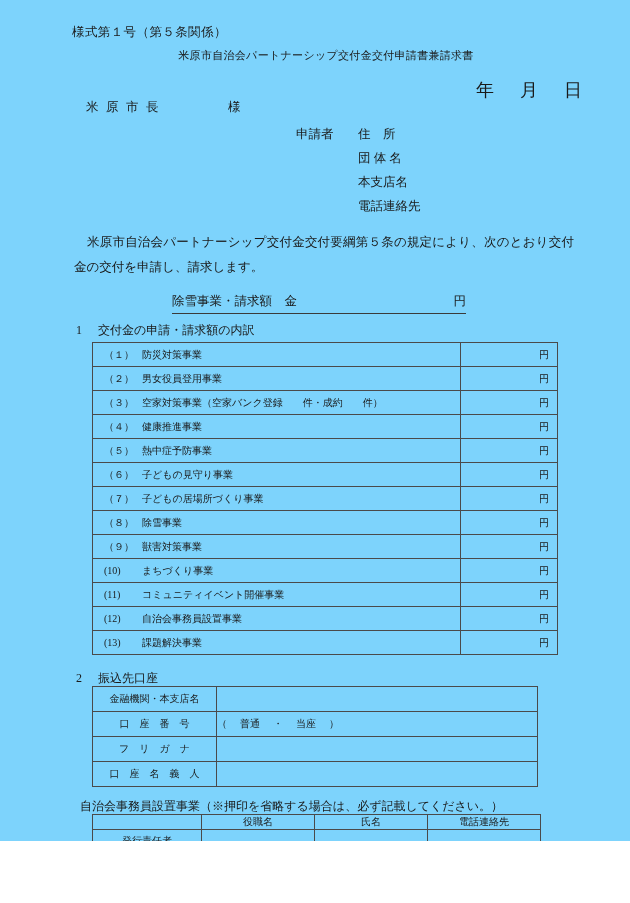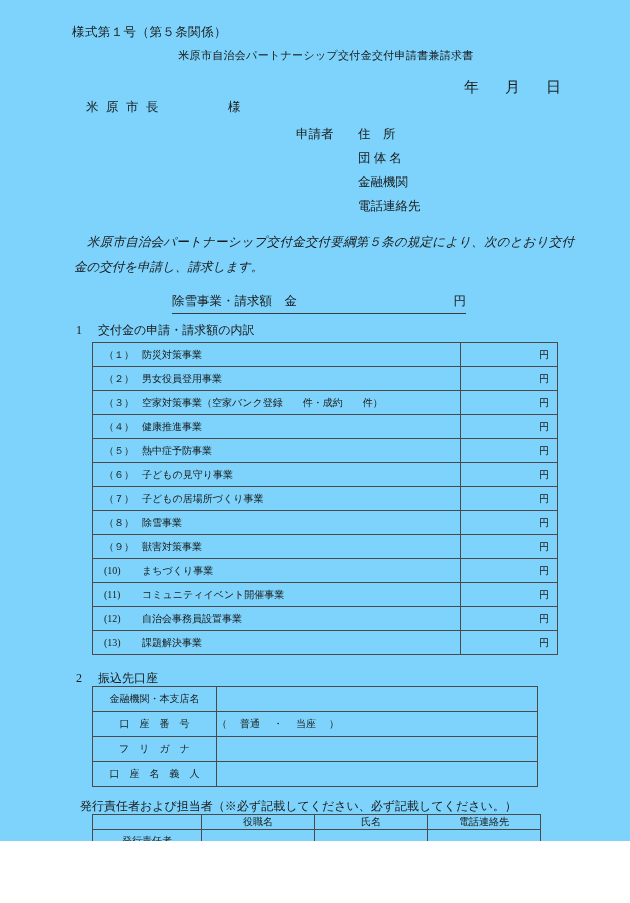--- a/index.html
+++ b/index.html
@@ -35,23 +35,23 @@
     width: 630px;
     text-align: center;
     font-size: 11px;
     letter-spacing: 0.3px;
     white-space: nowrap;
     padding-left: 22px;
     box-sizing: border-box;
     font-family: Liberation Serif, serif;
   }
   .date-line {
-    left: 464px;
+    left: 476px;
     top: 78px;
-    font-size: 15px;
+    font-size: 18px;
     white-space: nowrap;
   }
   .date-line span { margin-right: 26px; }
   .date-line span:last-child { margin-right: 0; }
 
   .addressee {
     left: 86px;
     top: 99px;
     font-size: 12.5px;
     white-space: nowrap;
@@ -78,21 +78,20 @@
 
   
   .body-para {
     left: 74px;
     top: 230px;
     width: 500px;
     font-size: 12.5px;
     line-height: 25px;
     text-indent: 13px;
     text-align: justify;
-    font-style: italic;
   }
 
   
   .amount-line {
     left: 172px;
     top: 293px;
     width: 294px;
     font-size: 12.5px;
     border-bottom: 1px solid #3a3a3a;
     padding-bottom: 3px;
@@ -190,21 +189,21 @@
   </div>
 
   <div class="abs applicant">
     <div class="row">
       <span class="lead">申請者</span><span class="fld">住　所</span>
     </div>
     <div class="row">
       <span class="lead"></span><span class="fld">団 体 名</span>
     </div>
     <div class="row">
-      <span class="lead"></span><span class="fld">金融機関</span>
+      <span class="lead"></span><span class="fld">本支店名</span>
     </div>
     <div class="row">
       <span class="lead"></span><span class="fld">電話連絡先</span>
     </div>
   </div>
 
   <div class="abs body-para">米原市自治会パートナーシップ交付金交付要綱第５条の規定により、次のとおり交付金の交付を申請し、請求します。</div>
 
   <div class="abs amount-line">
     <span class="yen">円</span><span>除雪事業・請求額　金</span><span></span>
@@ -289,21 +288,21 @@
         <td class="c-label">フ　リ　ガ　ナ</td>
         <td class="c-value"></td>
       </tr>
       <tr>
         <td class="c-label dashed-top">口　座　名　義　人</td>
         <td class="c-value dashed-top"></td>
       </tr>
     </tbody>
   </table>
 
-  <div class="abs sec-head" id="sec3-head">発行責任者および担当者（※必ず記載してください、必ず記載してください。）</div>
+  <div class="abs sec-head" id="sec3-head">自治会事務員設置事業（※押印を省略する場合は、必ず記載してください。）</div>
 
   <table class="abs" id="staff-table">
     <thead>
       <tr>
         <th class="c-rowlabel"></th>
         <th class="c-col">役職名</th>
         <th class="c-col">氏名</th>
         <th class="c-col">電話連絡先</th>
       </tr>
     </thead>

